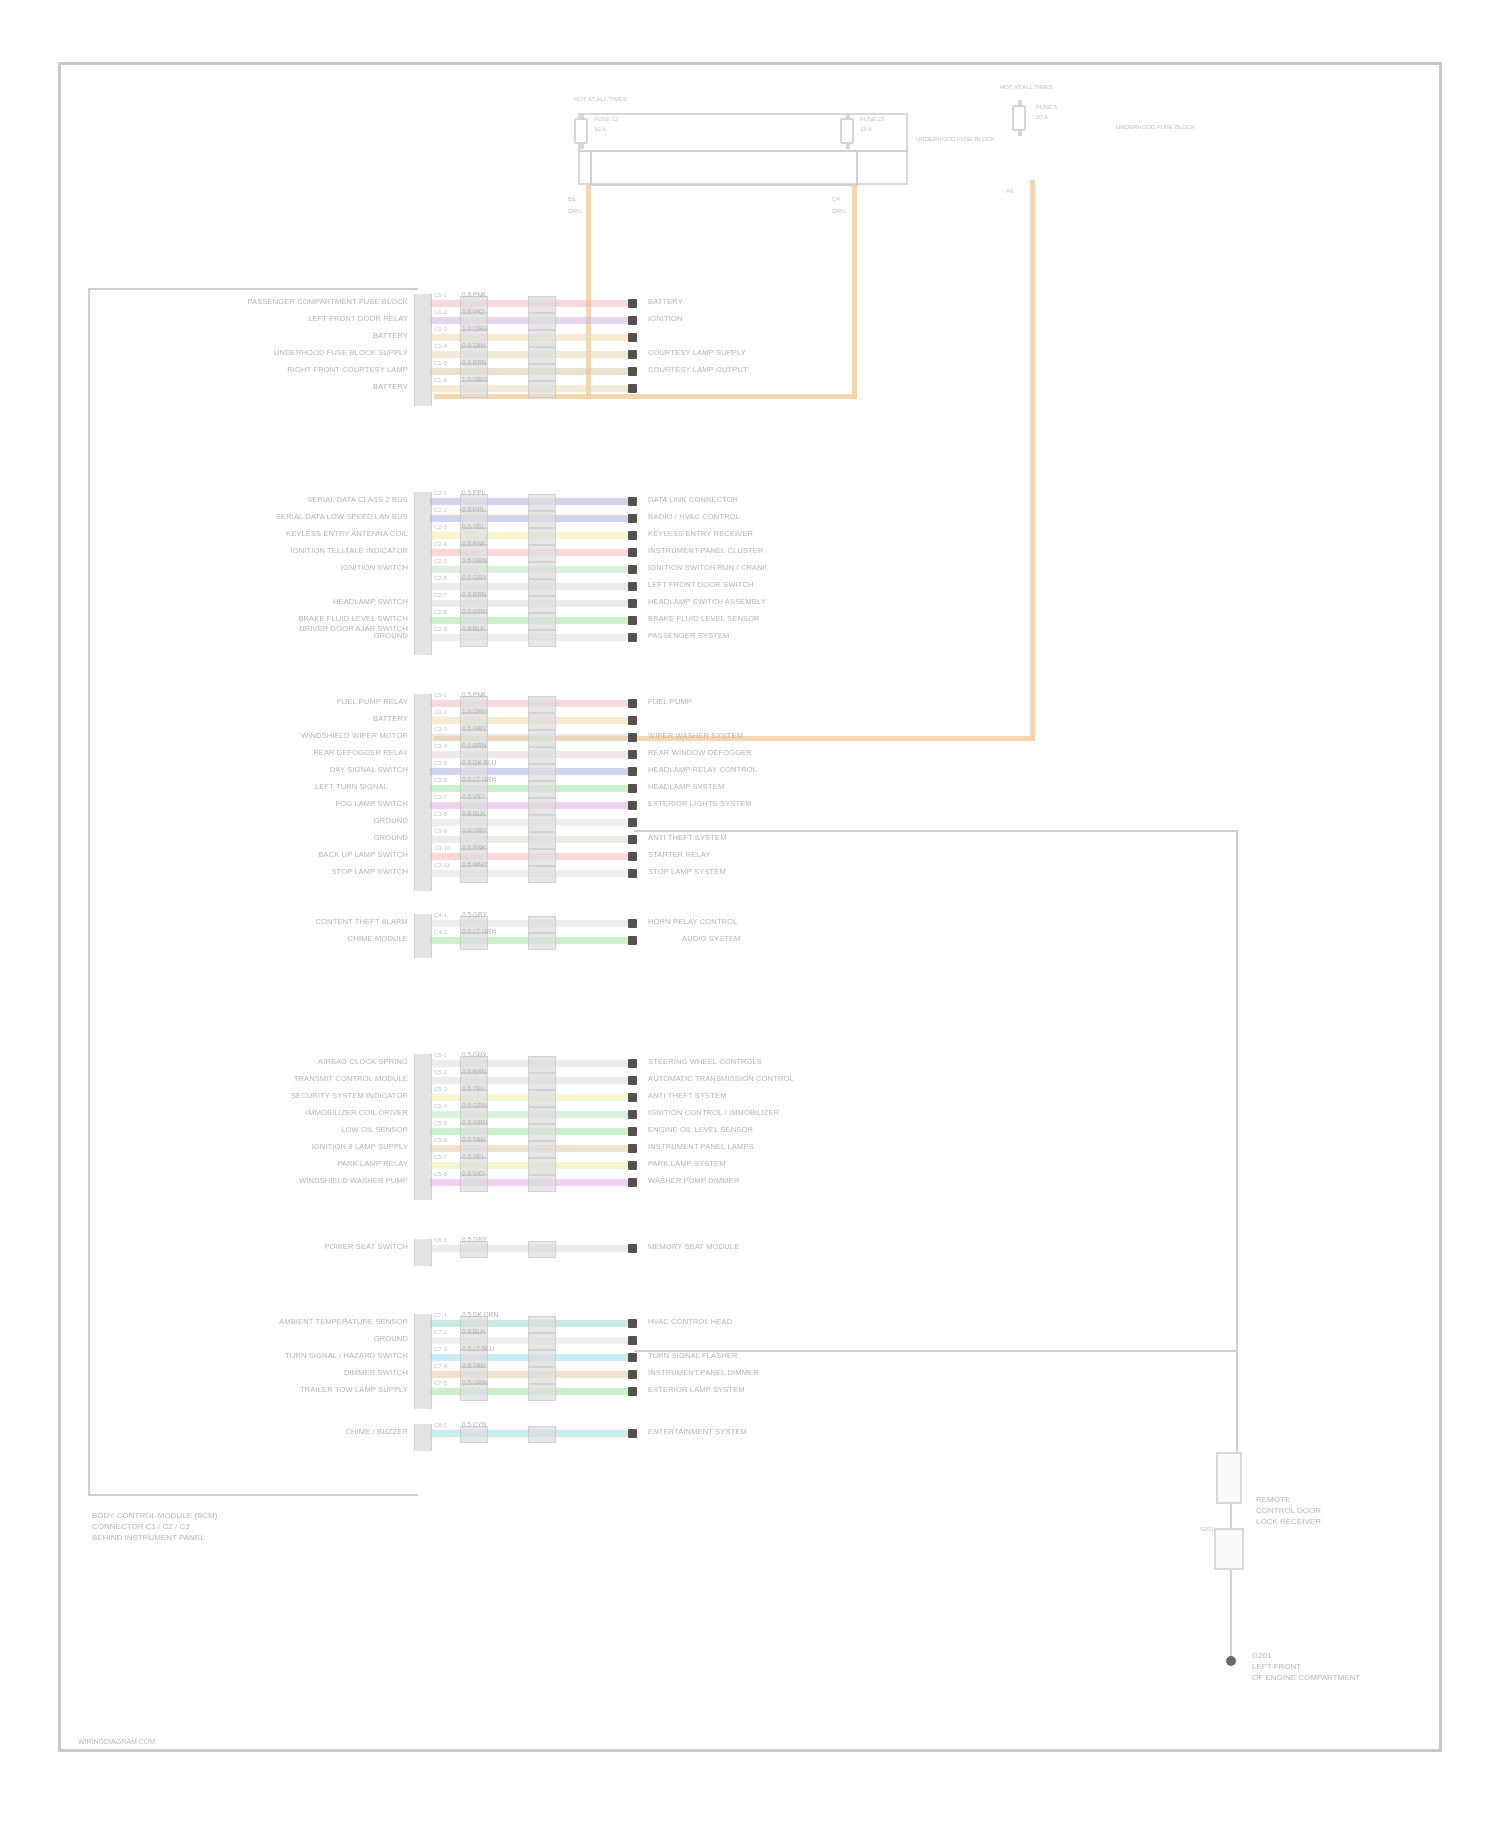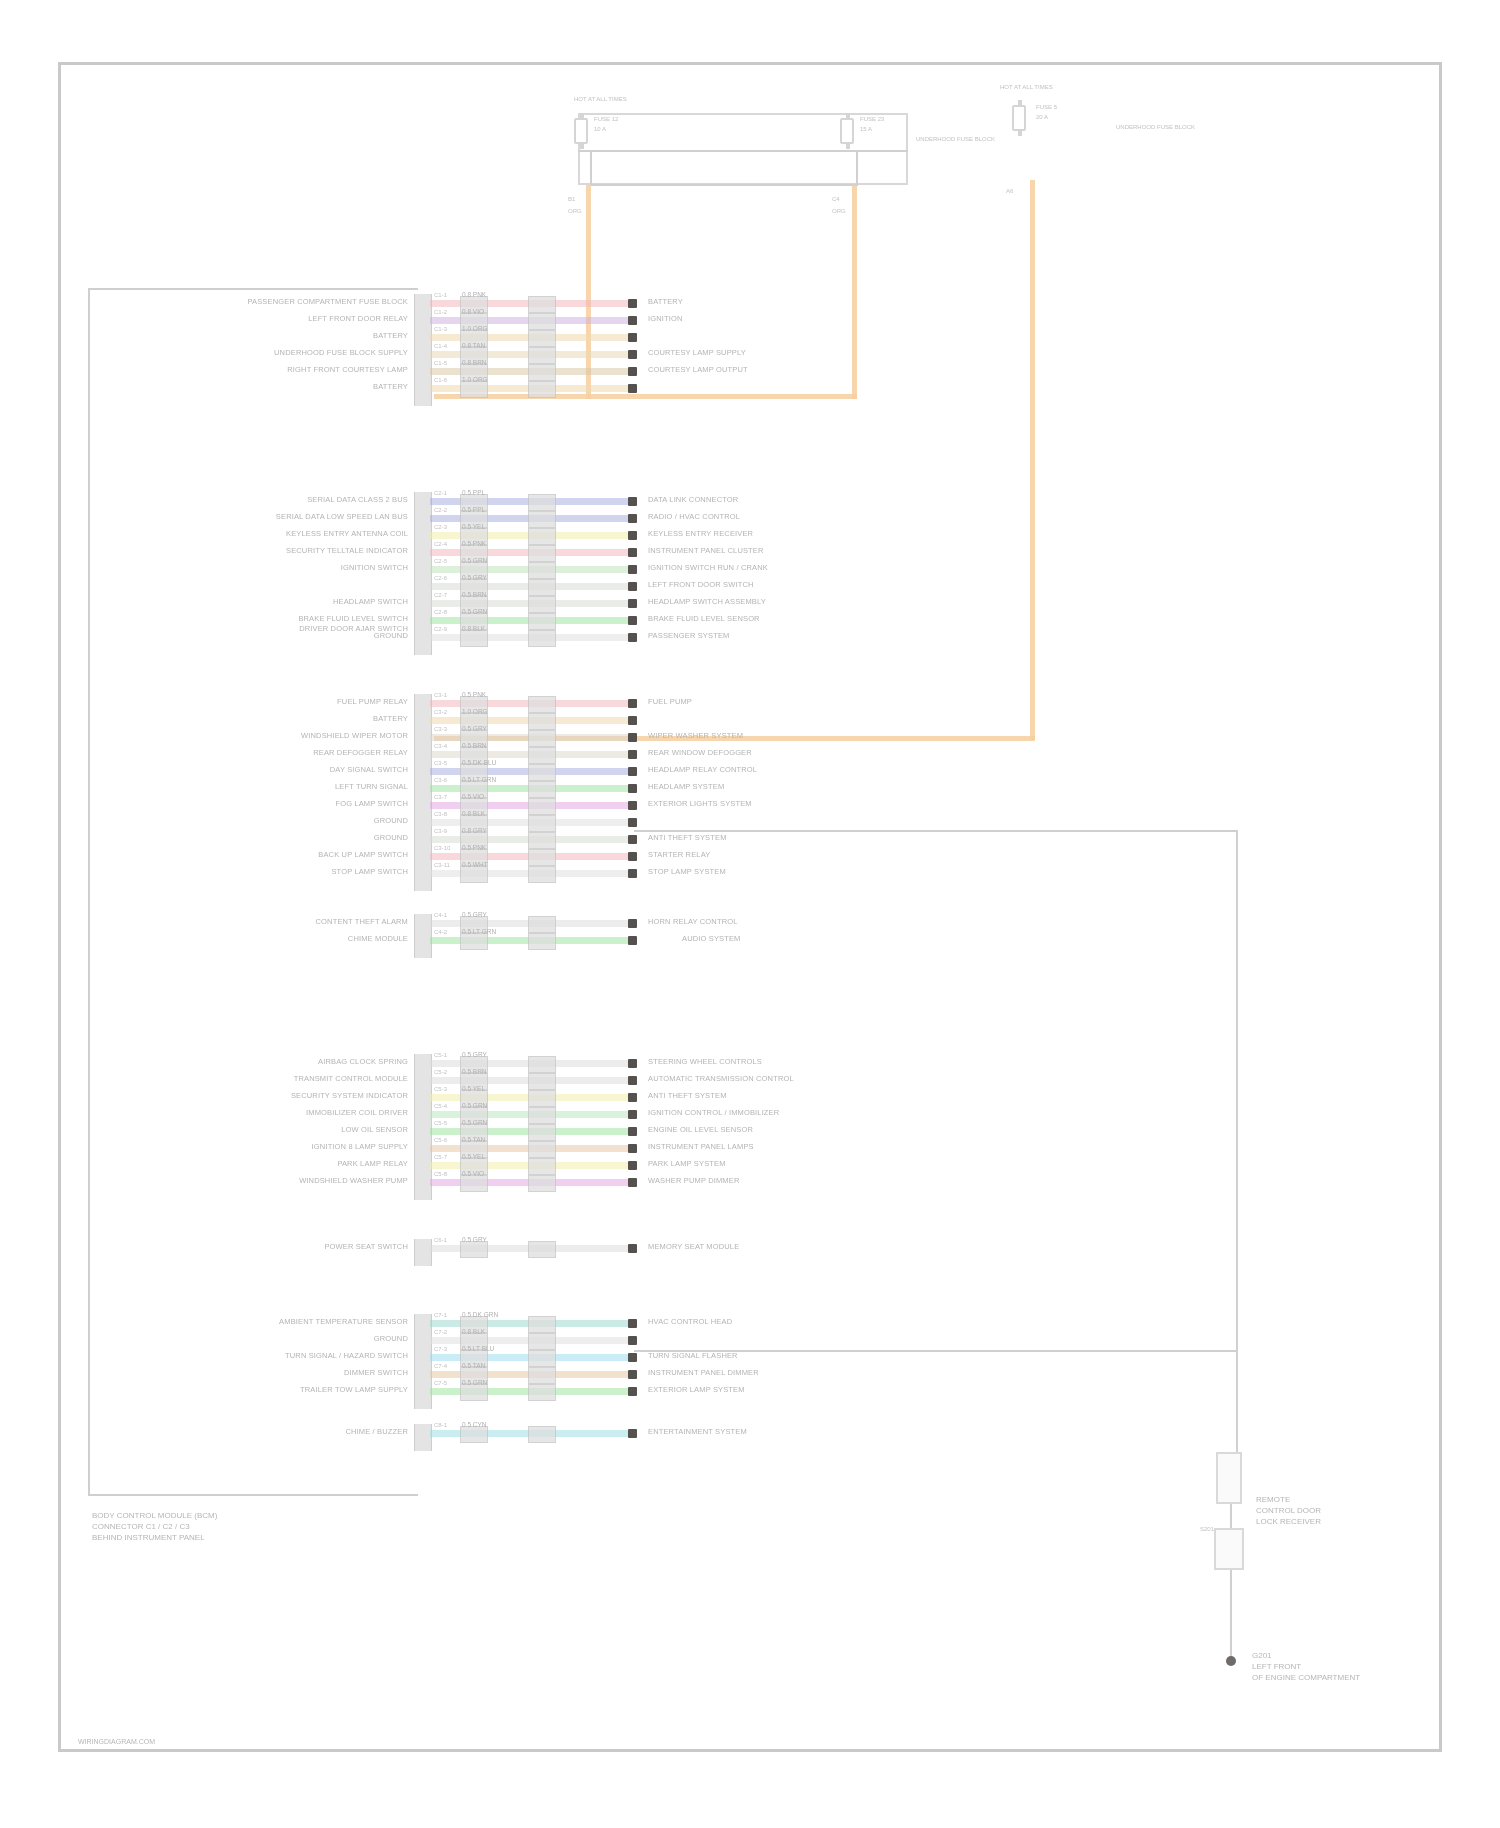--- a/index.html
+++ b/index.html
@@ -167,21 +167,21 @@
       <div class="cblock" style="left: 528px; top: 528px; width: 26px; height: 15px;"></div>
       <div class="dot" style="left: 628px; top: 531px;"></div>
       <div class="lbl r" style="left: 408px; top: 529px;">KEYLESS ENTRY ANTENNA COIL</div>
       <div class="lbl" style="left: 648px; top: 529px;">KEYLESS ENTRY RECEIVER</div>
       <div class="pinnum" style="left: 434px; top: 524px;">C2-3</div>
       <div class="wirecode" style="left: 462px; top: 523px;">0.5 YEL</div>
       <div class="wire" style="left: 430px; top: 549px; width: 198px; background: rgb(243, 184, 188);"></div>
       <div class="cblock" style="left: 460px; top: 545px; width: 26px; height: 15px;"></div>
       <div class="cblock" style="left: 528px; top: 545px; width: 26px; height: 15px;"></div>
       <div class="dot" style="left: 628px; top: 548px;"></div>
-      <div class="lbl r" style="left: 408px; top: 546px;">SECURITY TELLTALE INDICATOR</div>
+      <div class="lbl r" style="left: 408px; top: 546px;">IGNITION TELLTALE INDICATOR</div>
       <div class="lbl" style="left: 648px; top: 546px;">INSTRUMENT PANEL CLUSTER</div>
       <div class="pinnum" style="left: 434px; top: 541px;">C2-4</div>
       <div class="wirecode" style="left: 462px; top: 540px;">0.5 PNK</div>
       <div class="wire" style="left: 430px; top: 566px; width: 198px; background: rgb(191, 228, 192);"></div>
       <div class="cblock" style="left: 460px; top: 562px; width: 26px; height: 15px;"></div>
       <div class="cblock" style="left: 528px; top: 562px; width: 26px; height: 15px;"></div>
       <div class="dot" style="left: 628px; top: 565px;"></div>
       <div class="lbl r" style="left: 408px; top: 563px;">IGNITION SWITCH</div>
       <div class="lbl" style="left: 648px; top: 563px;">IGNITION SWITCH RUN / CRANK</div>
       <div class="pinnum" style="left: 434px; top: 558px;">C2-5</div>
@@ -255,21 +255,21 @@
       <div class="cblock" style="left: 528px; top: 764px; width: 26px; height: 15px;"></div>
       <div class="dot" style="left: 628px; top: 767px;"></div>
       <div class="lbl r" style="left: 408px; top: 765px;">DAY SIGNAL SWITCH</div>
       <div class="lbl" style="left: 648px; top: 765px;">HEADLAMP RELAY CONTROL</div>
       <div class="pinnum" style="left: 434px; top: 760px;">C3-5</div>
       <div class="wirecode" style="left: 462px; top: 759px;">0.5 DK BLU</div>
       <div class="wire" style="left: 430px; top: 785px; width: 198px; background: rgb(159, 228, 162);"></div>
       <div class="cblock" style="left: 460px; top: 781px; width: 26px; height: 15px;"></div>
       <div class="cblock" style="left: 528px; top: 781px; width: 26px; height: 15px;"></div>
       <div class="dot" style="left: 628px; top: 784px;"></div>
-      <div class="lbl r" style="left: 408px; top: 782px;">LEFT TURN SIGNAL</div>
+      <div class="lbl r" style="left: 388px; top: 782px;">LEFT TURN SIGNAL</div>
       <div class="lbl" style="left: 648px; top: 782px;">HEADLAMP SYSTEM</div>
       <div class="pinnum" style="left: 434px; top: 777px;">C3-6</div>
       <div class="wirecode" style="left: 462px; top: 776px;">0.5 LT GRN</div>
       <div class="wire" style="left: 430px; top: 802px; width: 198px; background: rgb(227, 168, 227);"></div>
       <div class="cblock" style="left: 460px; top: 798px; width: 26px; height: 15px;"></div>
       <div class="cblock" style="left: 528px; top: 798px; width: 26px; height: 15px;"></div>
       <div class="dot" style="left: 628px; top: 801px;"></div>
       <div class="lbl r" style="left: 408px; top: 799px;">FOG LAMP SWITCH</div>
       <div class="lbl" style="left: 648px; top: 799px;">EXTERIOR LIGHTS SYSTEM</div>
       <div class="pinnum" style="left: 434px; top: 794px;">C3-7</div>

